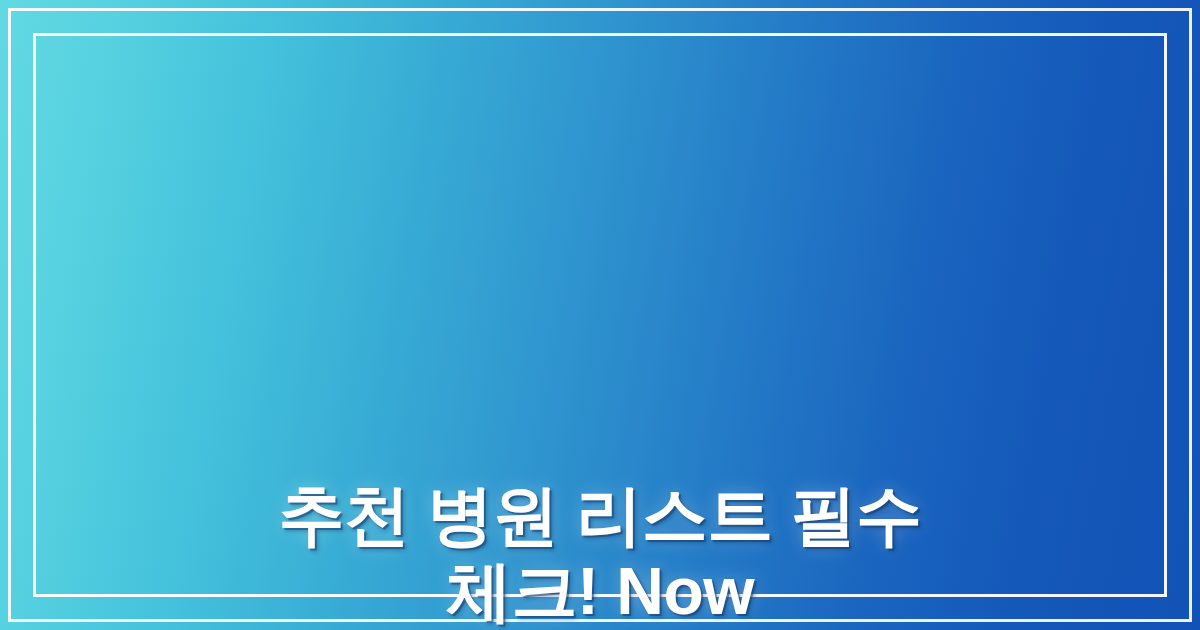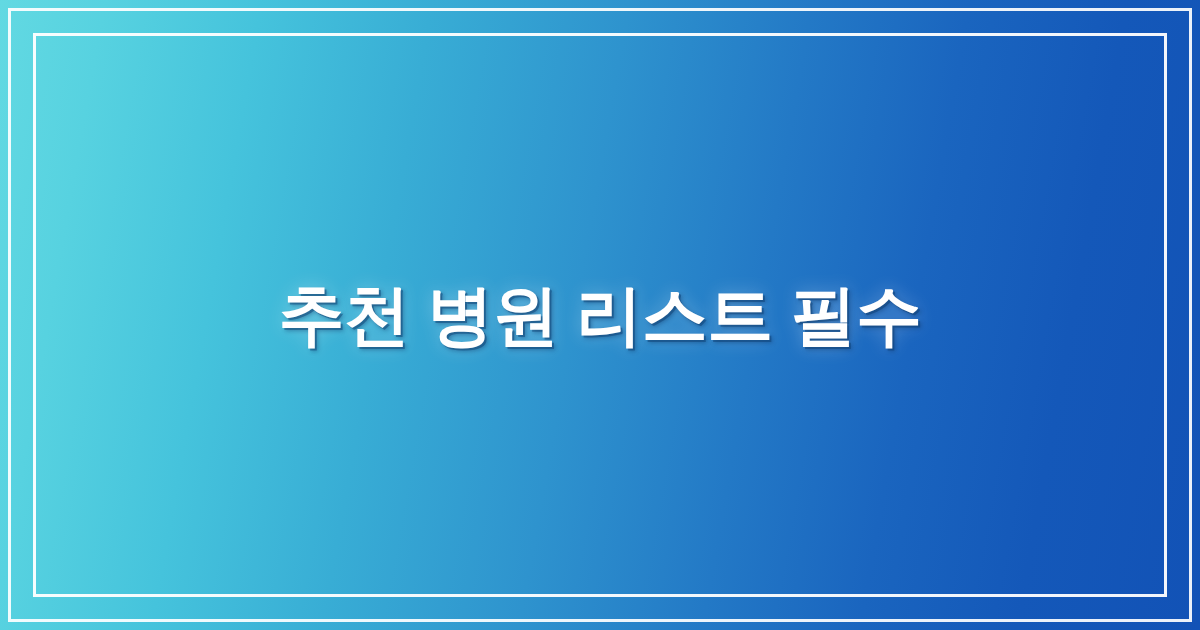--- a/index.html
+++ b/index.html
@@ -62,21 +62,21 @@
   
   .headline-wrap {
     position: absolute;
     left: 0;
     right: 0;
     top: 0;
     bottom: 0;
     display: flex;
     flex-direction: column;
     align-items: center;
-    justify-content: center;
+    justify-content: flex-end;
     padding: 0 94px;
     box-sizing: border-box;
   }
 
   .headline {
     margin: 0;
     text-align: center;
     color: #ffffff;
     font-weight: 700;
     font-size: 66px;
@@ -100,16 +100,17 @@
 
   <div class="bg-gradient"></div>
 
   <div class="frame-outer"></div>
 
   <div class="frame-inner"></div>
 
   <div class="headline-wrap">
     <h1 class="headline">
       <span class="line">추천 병원 리스트 필수</span>
+      <span class="line">체크! Now</span>
     </h1>
   </div>
 
 </div>
 
 </body></html>

